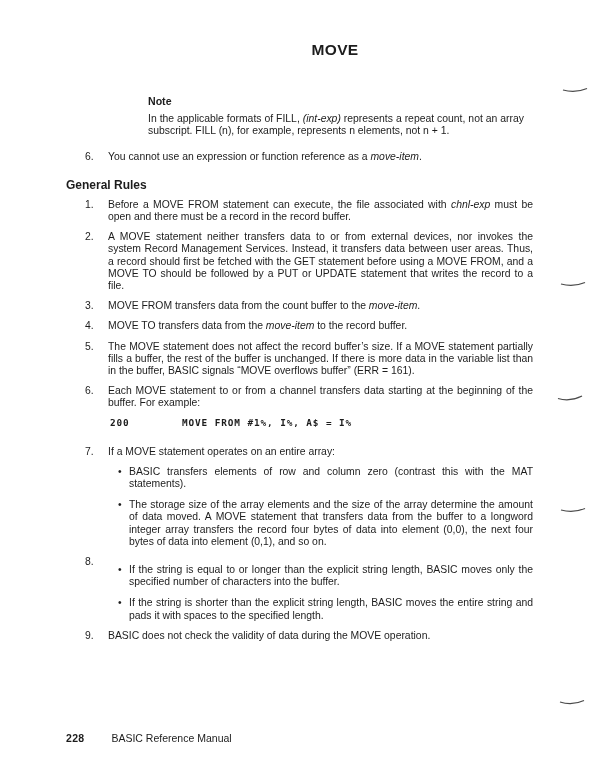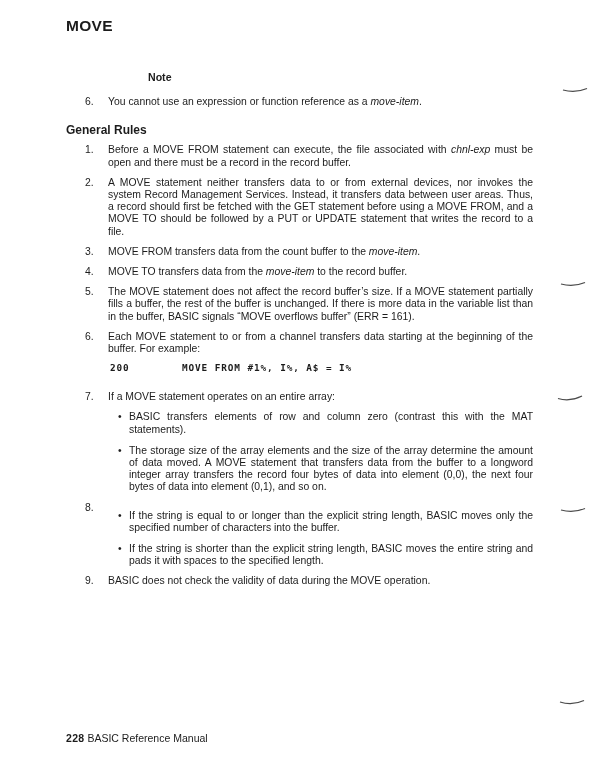--- a/index.html
+++ b/index.html
@@ -3,22 +3,22 @@
 <meta charset="utf-8">
 <style>
   html,body { margin:0; padding:0; background:#ffffff; }
   .page {
     position:relative; width:604px; height:783px; background:#ffffff;
     color:#1c1c1c; font-family:"Liberation Sans", sans-serif;
     font-size:10.4px; line-height:12.2px; overflow:hidden;
     -webkit-font-smoothing:antialiased;
   }
   .page-title {
-    margin:0; padding:18px 0 0 66px; font-size:15.5px; line-height:16px;
-    font-weight:bold; letter-spacing:0.3px;
+    margin:0; padding:42px 0 0 66px; font-size:15.5px; line-height:16px;
+    font-weight:bold; letter-spacing:0.3px;text-align:center;
   }
   .note-section { margin:37px 80px 0 148px; width:376px; }
   .note-heading { text-align:left; font-weight:bold; font-size:10.6px; margin:0 0 6px 0; }
   .para { margin:0; text-align:justify; }
   .seg-i { font-style:italic; }
   .rule { display:flex; }
   .top-item { margin:13px 71px 0 66px; }
   .num { flex:0 0 42px; padding-left:19px; box-sizing:border-box; }
   .rule-content { flex:1; min-width:0; }
   .section-heading { margin:16px 0 0 66px; font-size:12px; line-height:12px; font-weight:bold; }
@@ -26,33 +26,34 @@
   .rules-list > .rule + .rule { margin-top:8px; }
   .code {
     font-family:"DejaVu Sans Mono", monospace; font-size:9.4px; line-height:11px;
     font-weight:700; letter-spacing:0.9px; white-space:pre; margin:7px 0 10px 2px;
   }
   .bullets { margin:8px 0 0 10px; }
   .bullet-item { display:flex; }
   .bullet-item + .bullet-item { margin-top:9px; }
   .bullet-marker { flex:0 0 11px; }
   .page-footer { position:absolute; left:66px; top:732px; font-size:10.5px; }
-  .pagenum { font-weight:bold; margin-right:3px; letter-spacing:0.3px; }
+  .pagenum { font-weight:bold; margin-right:27px; letter-spacing:0.3px; }
   .curl-mark { position:absolute; width:27px; height:9px; }
   .curl-mark svg { display:block; width:27px; height:9px; }
 </style>
 </head>
 <body>
 
 <div class="page">
 
   <h1 class="page-title">MOVE</h1>
 
   <div class="note-section">
     <div class="note-heading">Note</div>
+    <p class="para"><span>In the applicable formats of FILL, </span><span class="seg-i">(int-exp)</span><span> represents a repeat count, not an array subscript. FILL (n), for example, represents n elements, not n + 1.</span></p>
   </div>
 
   <div class="rule top-item">
     <span class="num">6.</span>
     <div class="rule-content">
       <p class="para"><span>You cannot use an expression or function reference as a </span><span class="seg-i">move-item</span><span>.</span></p>
     </div>
   </div>
 
   <h2 class="section-heading">General Rules</h2>

